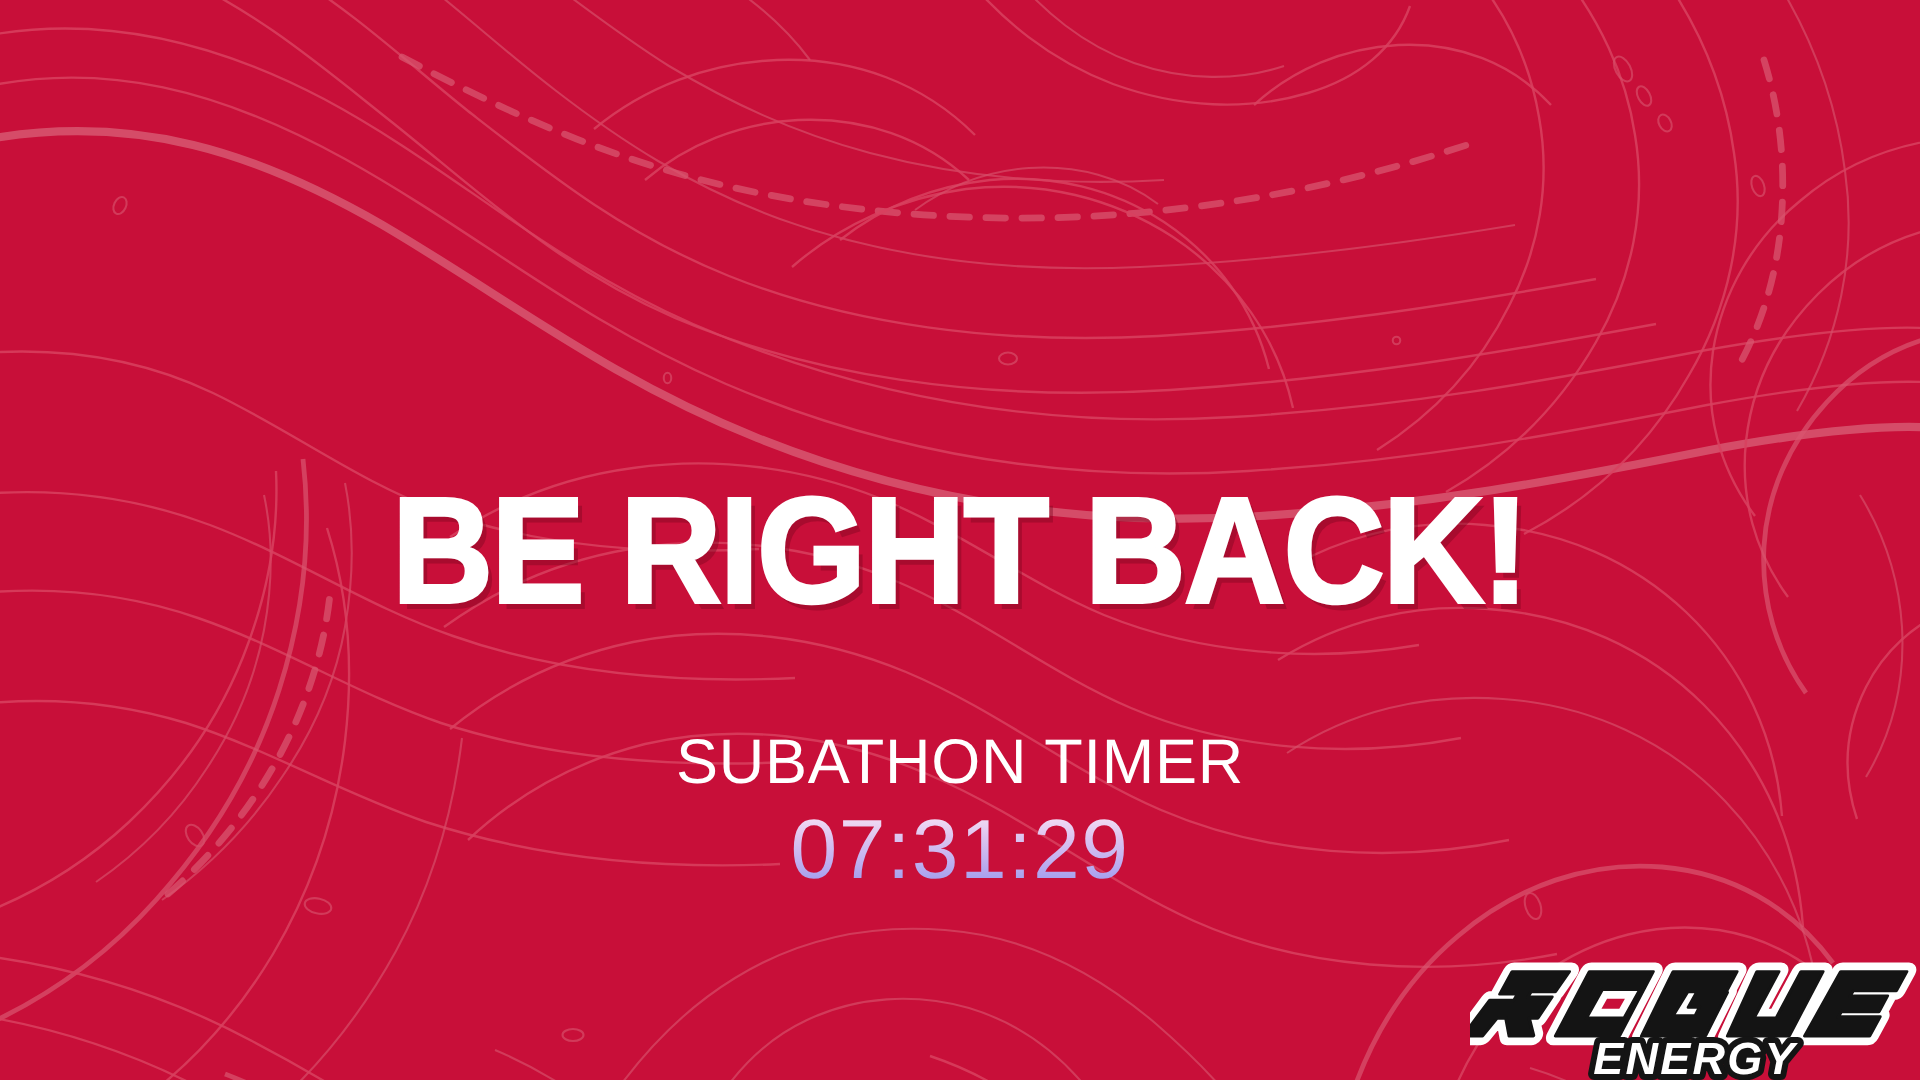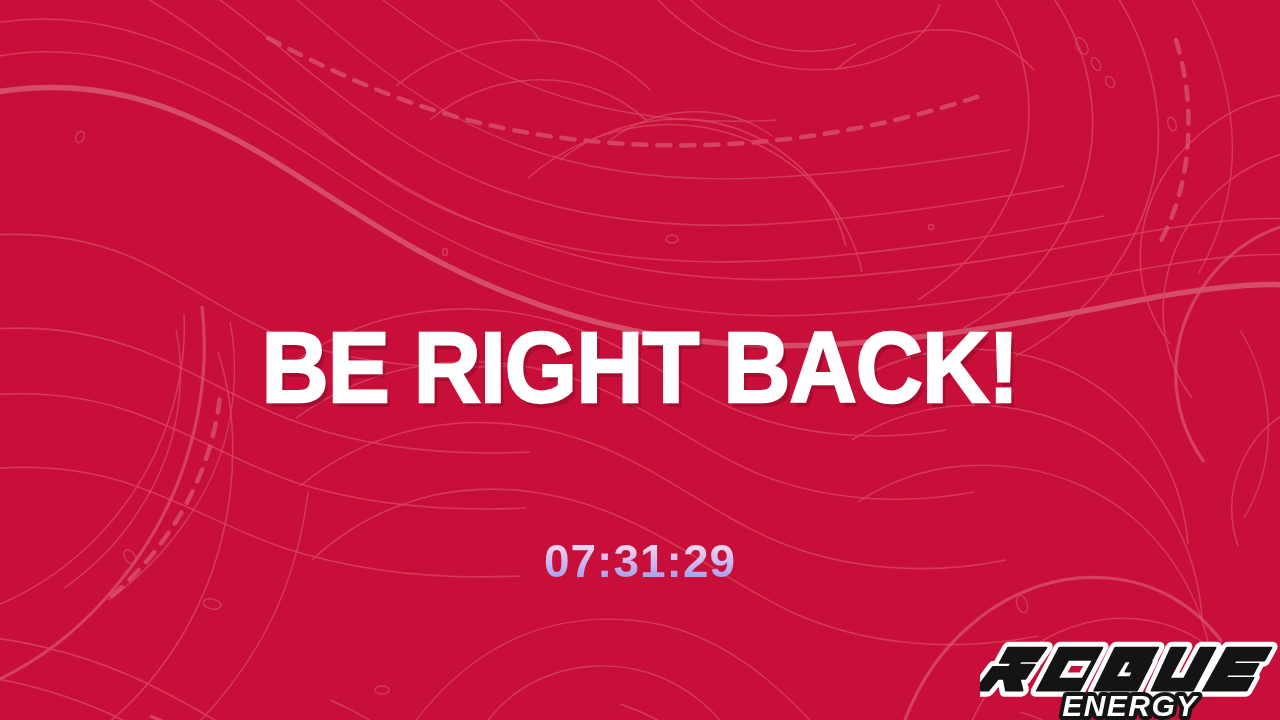--- a/index.html
+++ b/index.html
@@ -81,22 +81,22 @@
   
   #timer-wrap {
     position:absolute;
     left:0; top:518px;
     width:1280px;
     text-align:center;
   }
   #timer {
     display:inline-block;
     font-family:"Liberation Sans", sans-serif;
-    font-weight:700;
-    font-size:46px;
+    font-weight:400;
+    font-size:56px;
     line-height:1.0;
     letter-spacing:1px;
     white-space:nowrap;
     background:linear-gradient(180deg,
         #fbeaf6 0%,
         #efd8f3 16%,
         #ddc4ef 36%,
         #c3b2f0 62%,
         #a9a2ee 84%,
         #9c96ea 100%);
@@ -219,20 +219,23 @@
       <ellipse class="c2" cx="382" cy="690" rx="7" ry="4"></ellipse>
     </g>
   </svg>
 
   <div id="center-stack">
 
     <div id="headline-wrap">
       <span id="headline">BE RIGHT BACK!</span>
     </div>
 
+    <div id="subtitle-wrap">
+      <span id="subtitle">SUBATHON TIMER</span>
+    </div>
 
     <div id="timer-wrap">
       <span id="timer">07:31:29</span>
     </div>
 
     <div id="logo-wrap">
       <svg id="logo-svg" width="300" height="92" viewBox="0 0 300 92" aria-hidden="true">
         <defs>
 
           <g id="rogue-letters">

